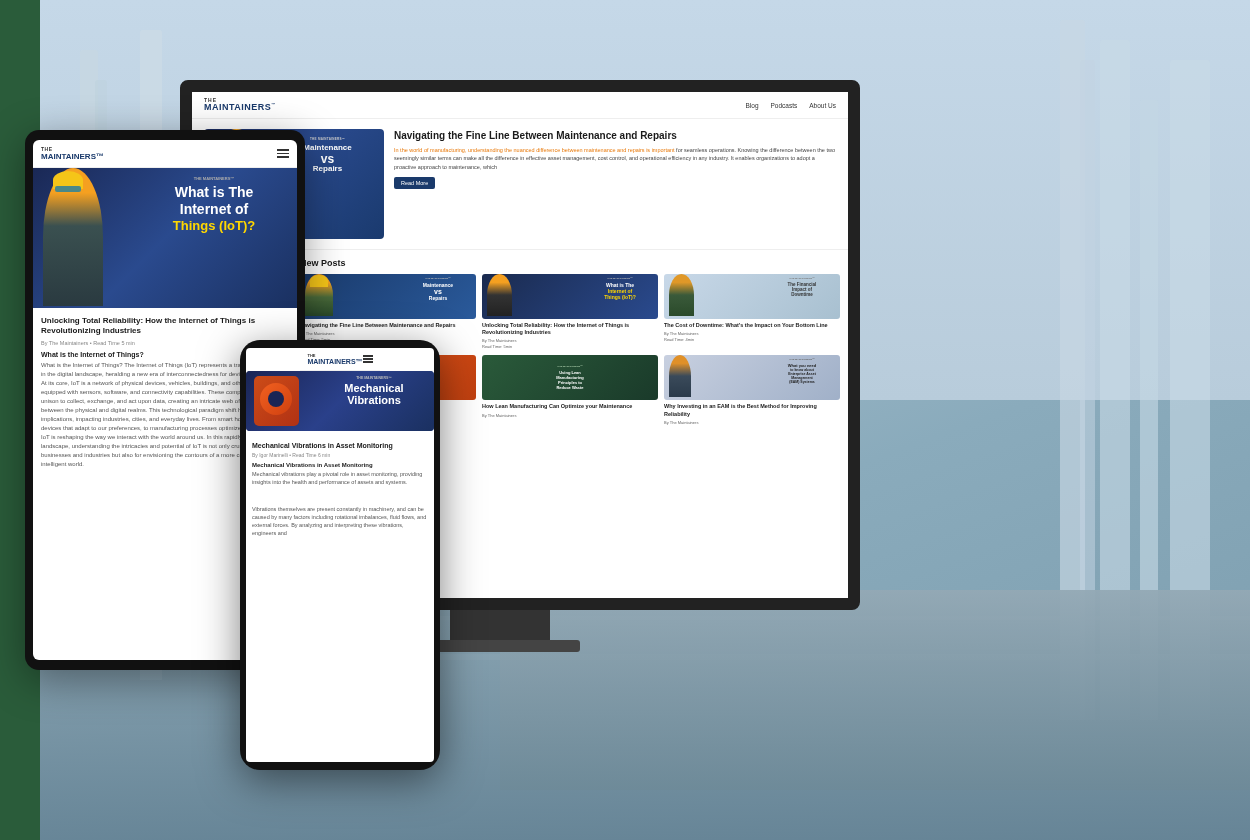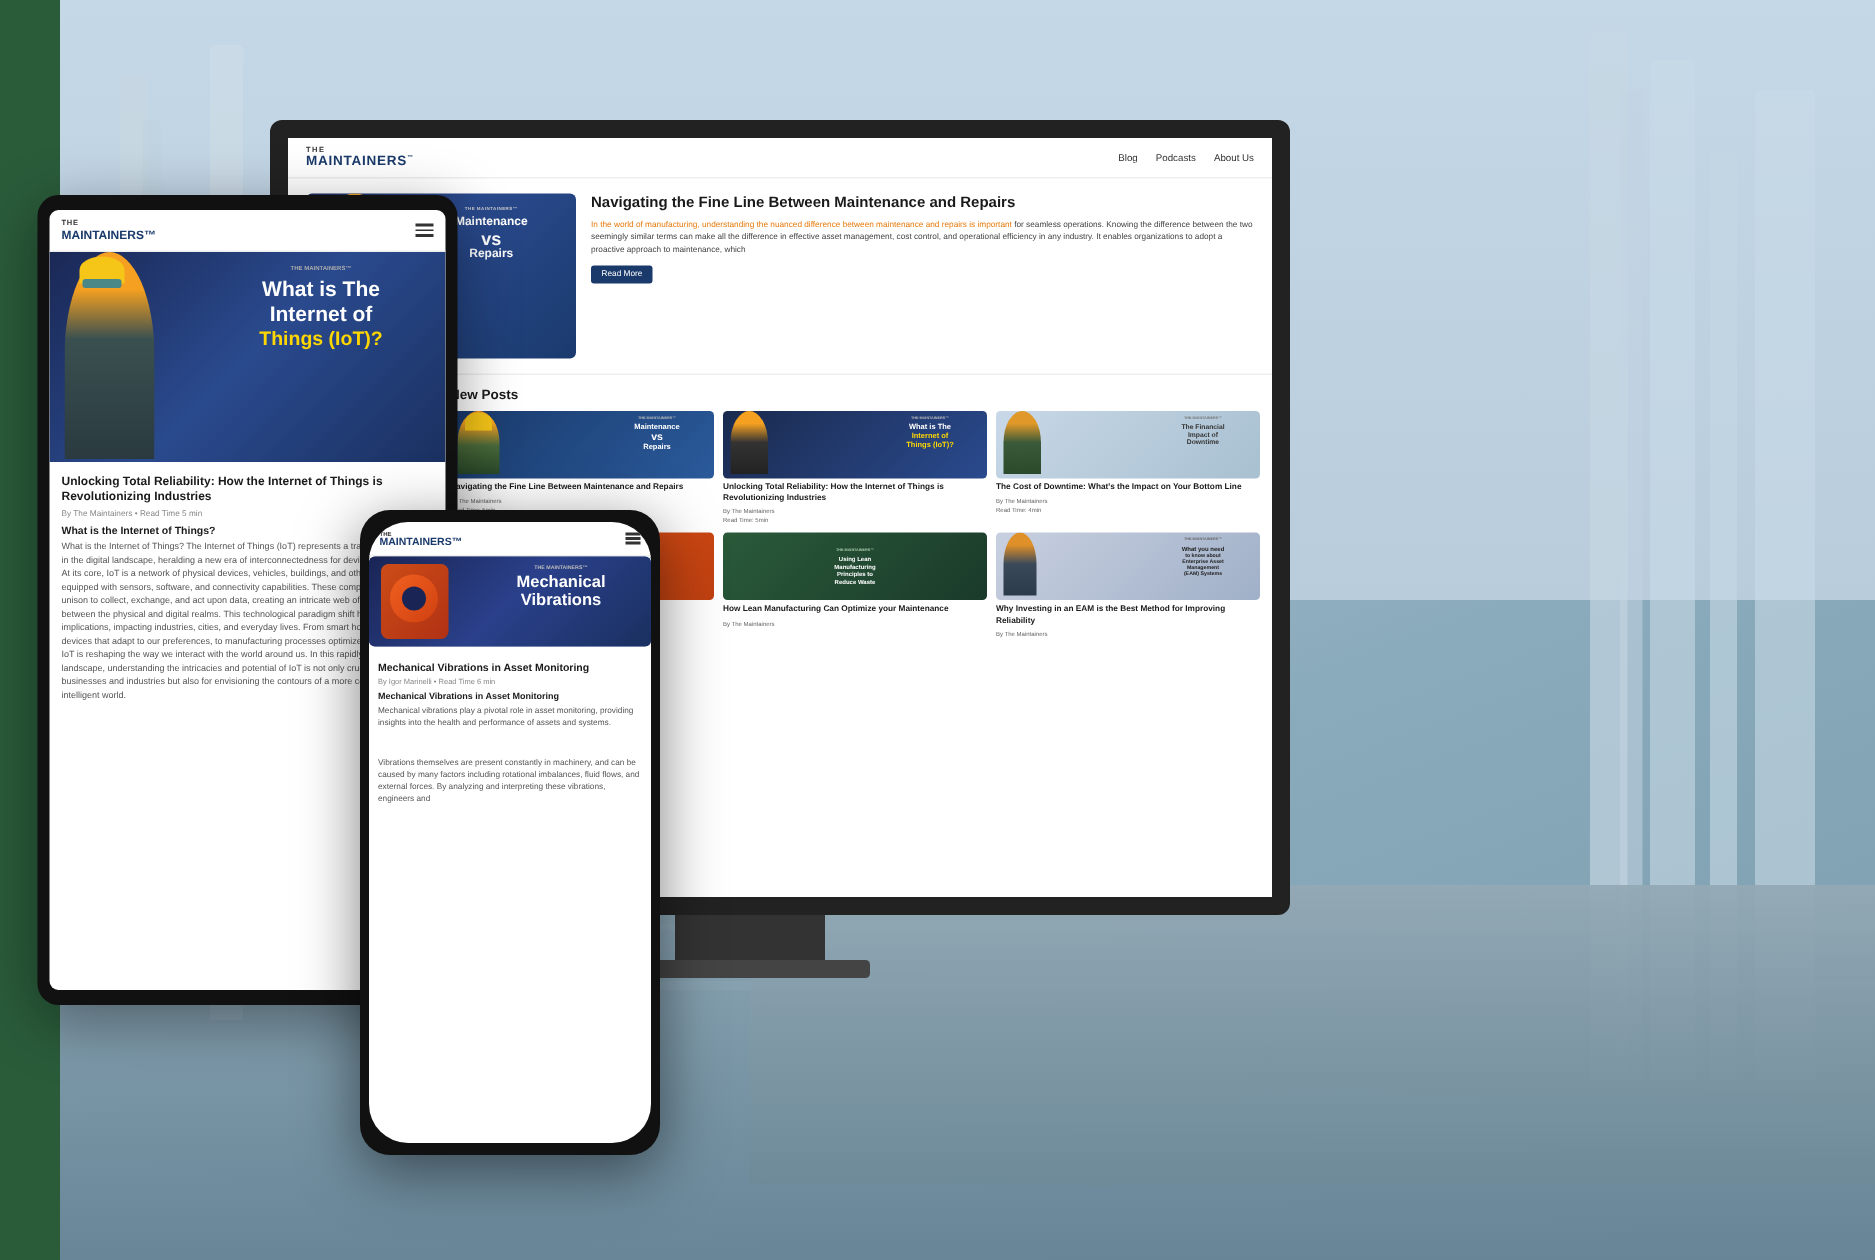--- a/index.html
+++ b/index.html
@@ -434,24 +434,25 @@
       background: #111;
       border-radius: 20px;
       padding: 8px 6px;
       box-shadow: 0 10px 40px rgba(0,0,0,0.5);
     }
 
     .phone-screen {
       width: 100%;
       height: 100%;
       background: #fff;
-      border-radius: 26px;
+      border-radius: 4px;
       overflow: hidden;
       display: flex;
       flex-direction: column;
+      align-items: center;
     }
 
     .phone-header {
       display: flex;
       justify-content: space-between;
       align-items: center;
       padding: 5px 7px;
       border-bottom: 1px solid #eee;
     }
 

